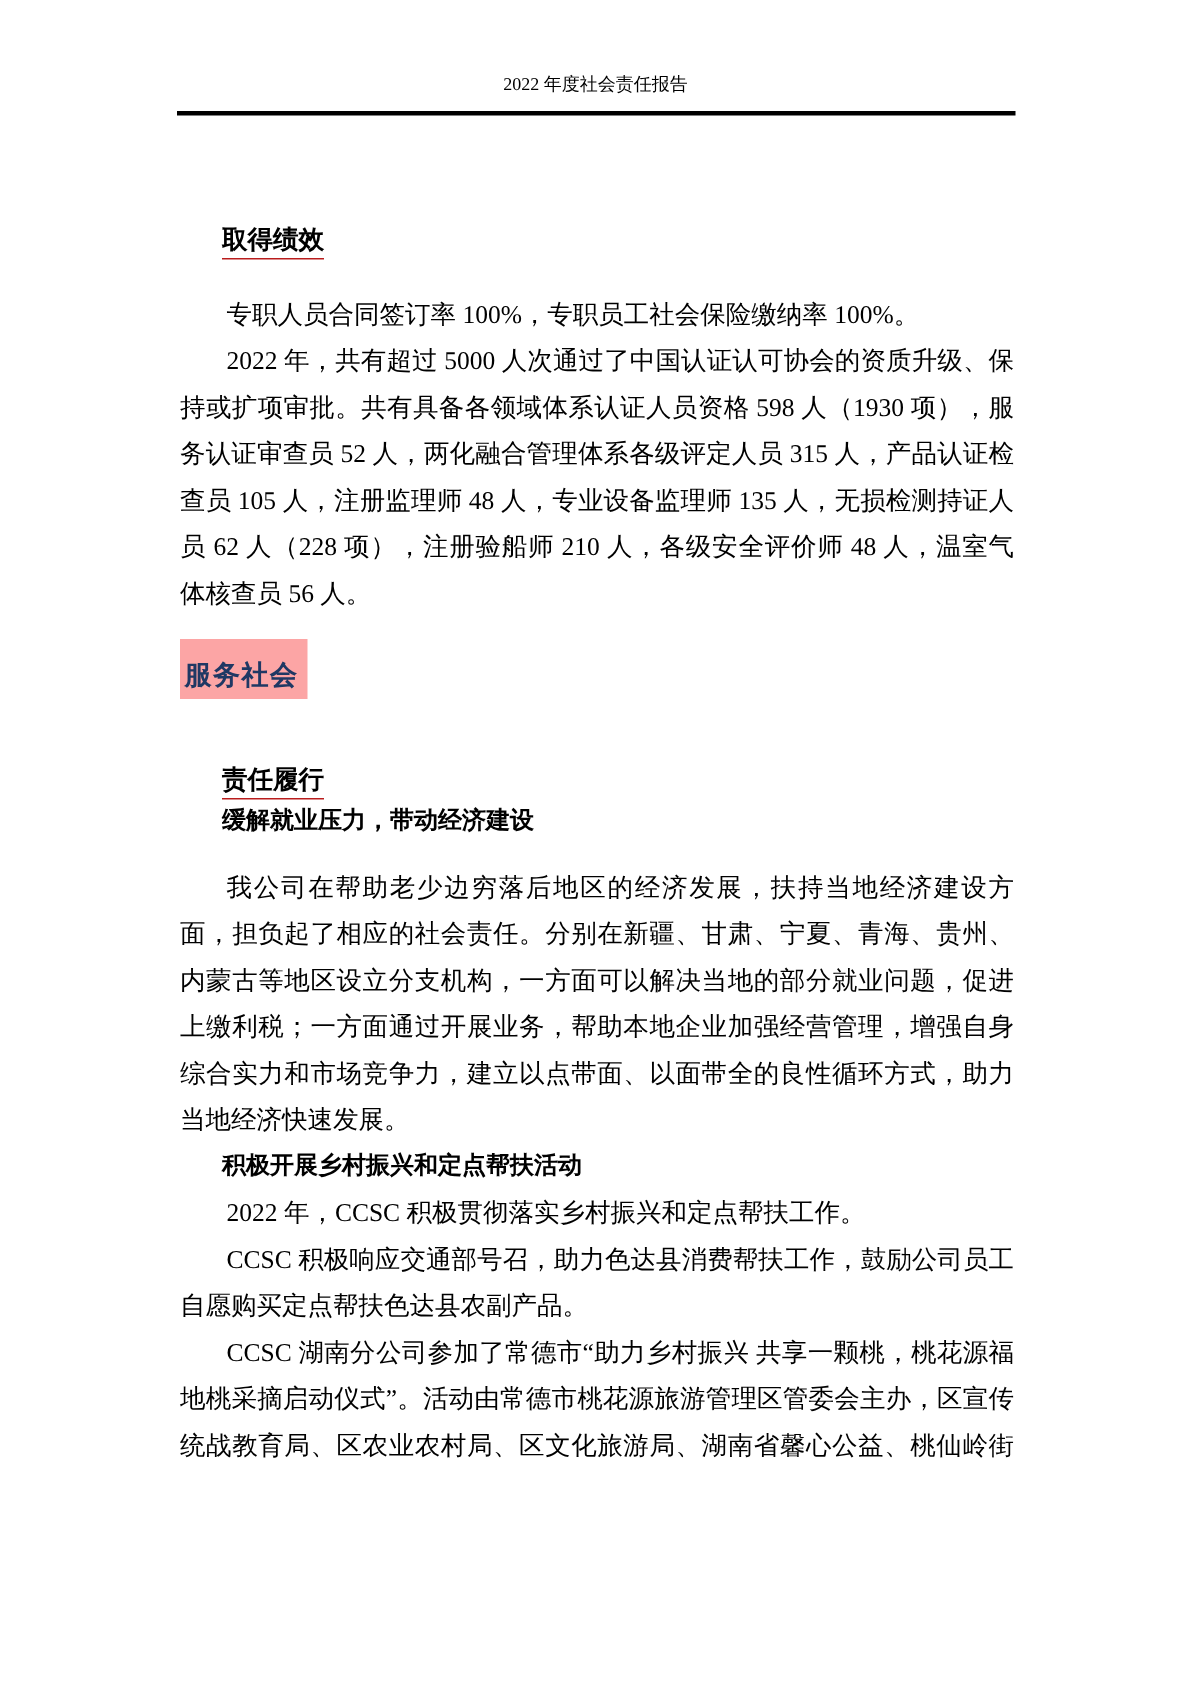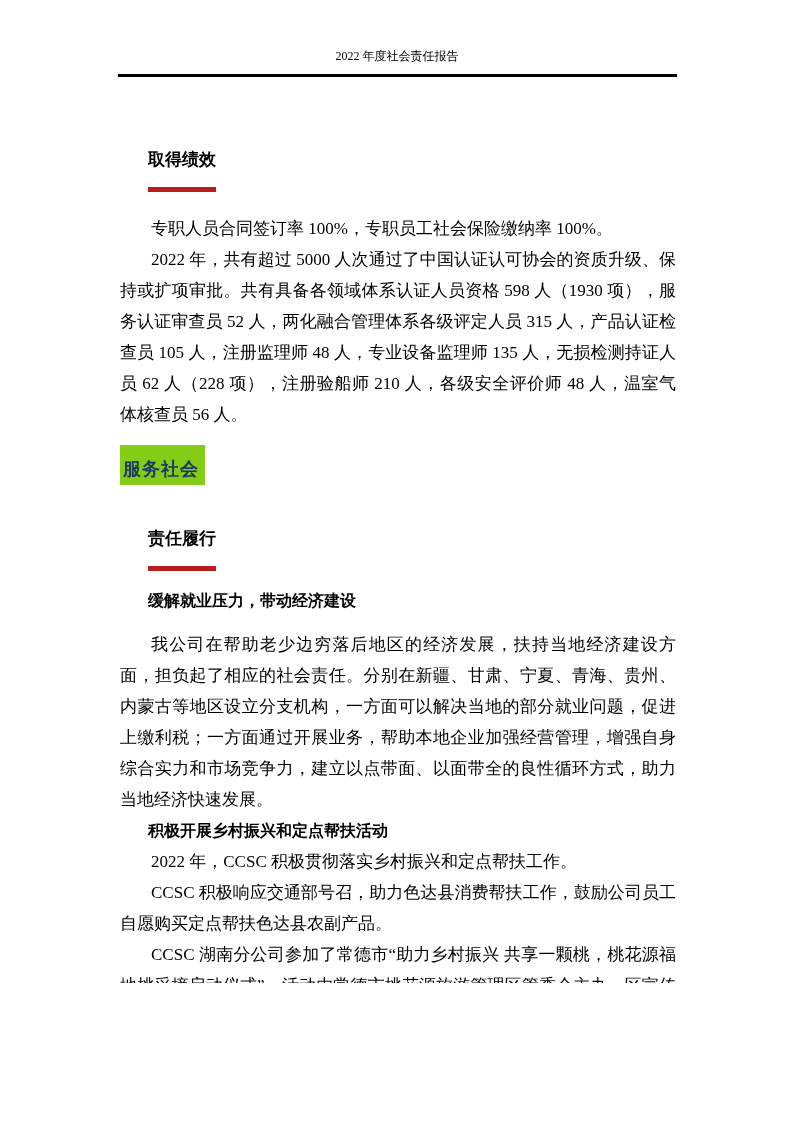--- a/index.html
+++ b/index.html
@@ -41,47 +41,47 @@
   }
   .section-heading {
     margin: 147px 0 0 28px;
     font-size: 17px;
     font-weight: bold;
     line-height: 25px;
   }
   .section-heading .hl {
     display: inline-block;
     line-height: 20px;
-    border-bottom: 5px solid #b91c1c;
-    padding-bottom: 17px;
+    border-bottom: 1px solid #b91c1c;
+    padding-bottom: 2px;
   }
   .section-heading.second { margin-top: 41px; }
   p.body-para {
     margin: 0;
     font-size: 17px;
     line-height: 31px;
     text-indent: 31px;
     text-align: justify;
     text-justify: inter-ideograph;
   }
   .group-perf p.body-para:first-child { margin-top: 21px; }
   .group-emp p.body-para:first-child { margin-top: 16px; }
   .banner-wrap { margin-top: 15px; height: 40px; }
   .banner {
     display: inline-block;
-    background: #84cc16;
+    background: #fca5a5;
     color: #1f3864;
     font-size: 18px;
     font-weight: bold;
     line-height: 22px;
     padding: 13px 6px 5px 3px;
     letter-spacing: 1px;
   }
   h3.sub-heading {
-    margin: 18px 0 0 28px;
+    margin: 3px 0 0 28px;
     font-size: 16px;
     font-weight: bold;
     line-height: 24px;
   }
   h3.sub-heading.inflow {
     margin: 0 0 0 28px;
     line-height: 31px;
   }
   
   .footer {

